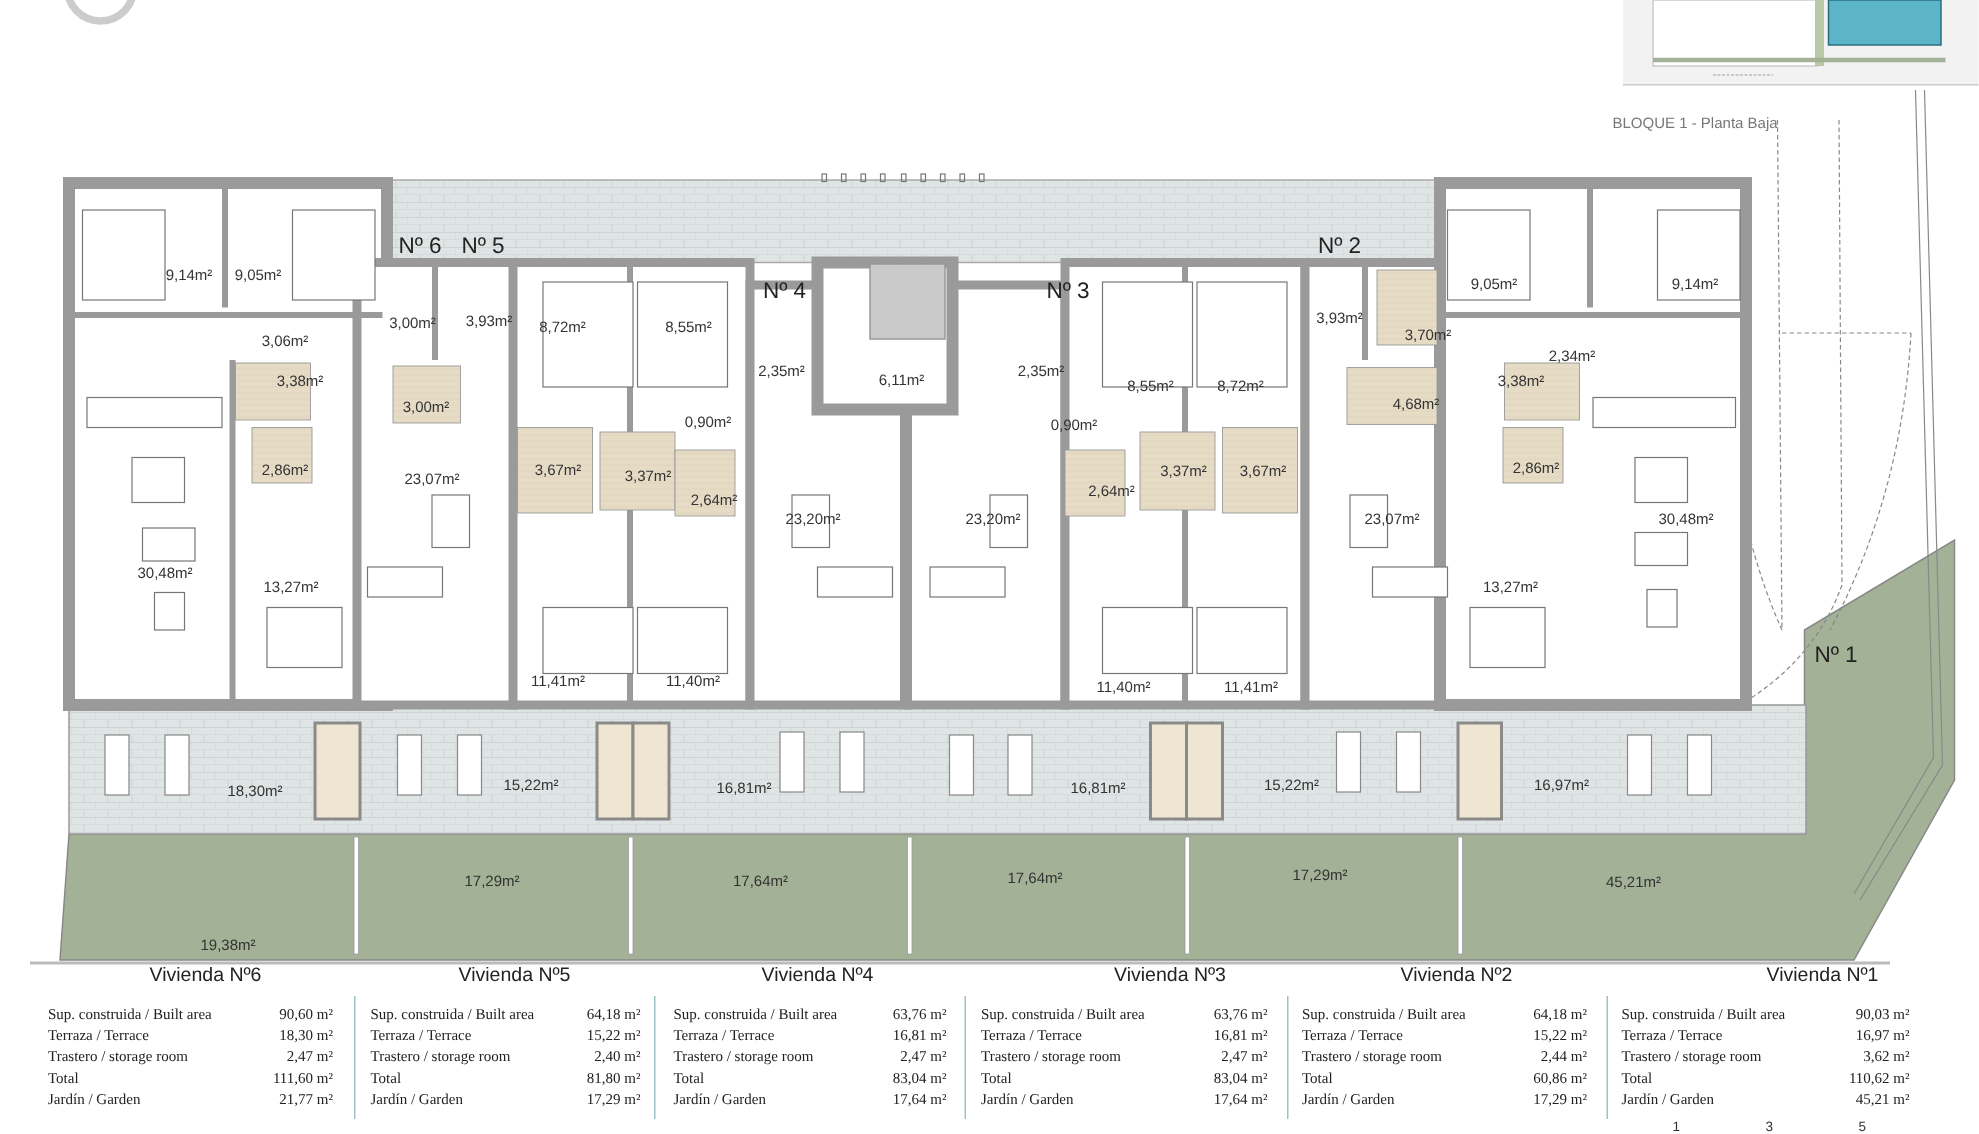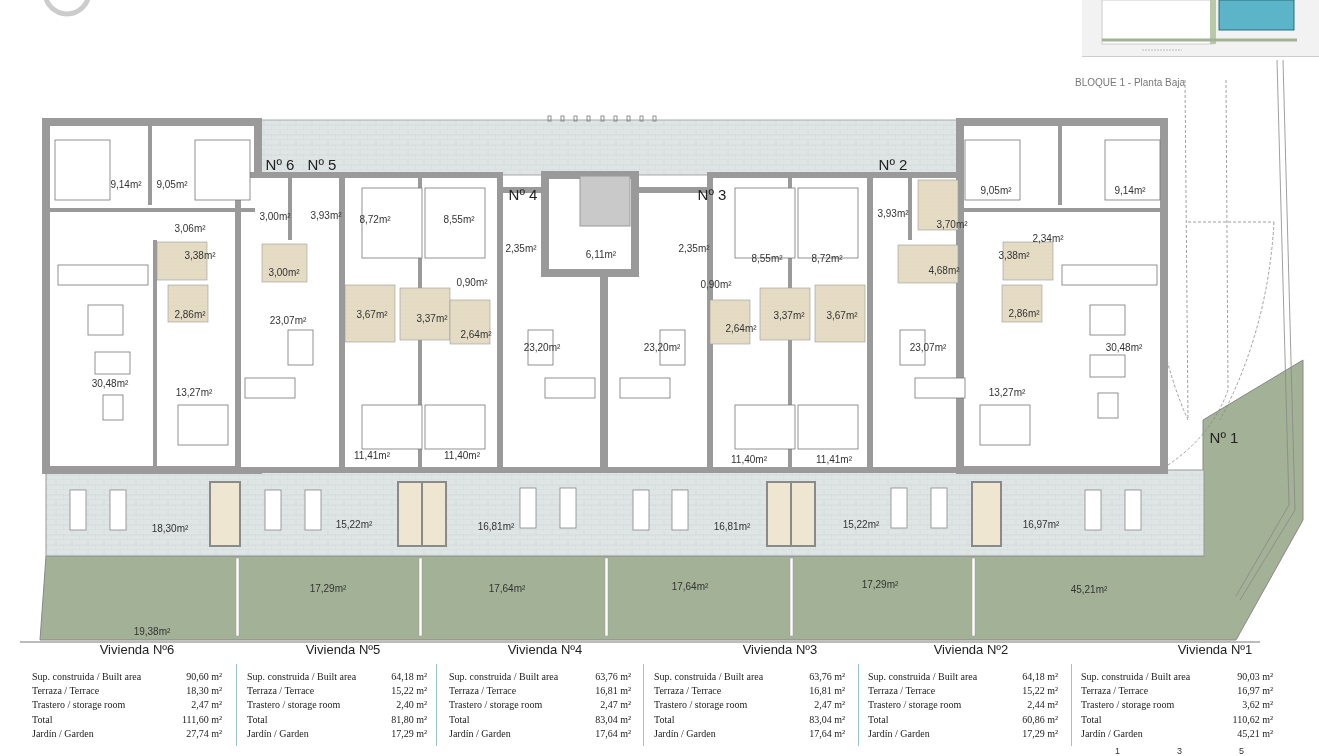--- a/index.html
+++ b/index.html
@@ -268,21 +268,21 @@
     <div class="row">
         <span>Trastero / storage room</span>
         <span>2,47 m²</span>
       </div>
     <div class="row">
         <span>Total</span>
         <span>111,60 m²</span>
       </div>
     <div class="row">
         <span>Jardín / Garden</span>
-        <span>27,74 m²</span>
+        <span>21,77 m²</span>
       </div>
   </div>
 </div>
 <div class="sep" style="left:236px;"></div>
 
 <div class="summary" style="left:247px;width:180px;">
   <div class="head" style="left:96px;">Vivienda Nº5</div>
   <div class="rows" style="left:0;width:180px;">
     <div class="row">
         <span>Sup. construida / Built area</span>

